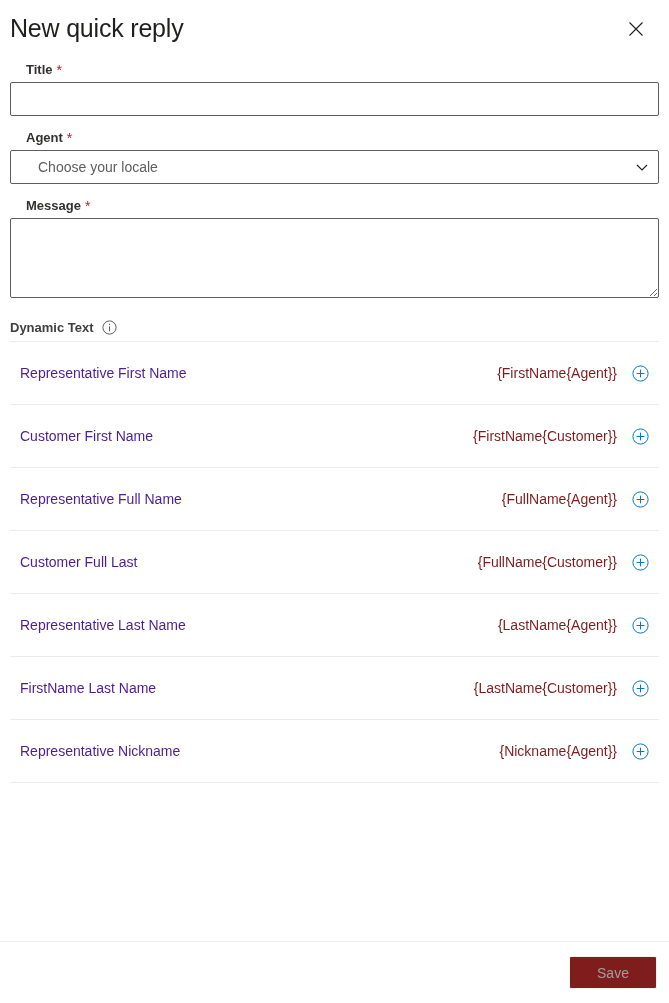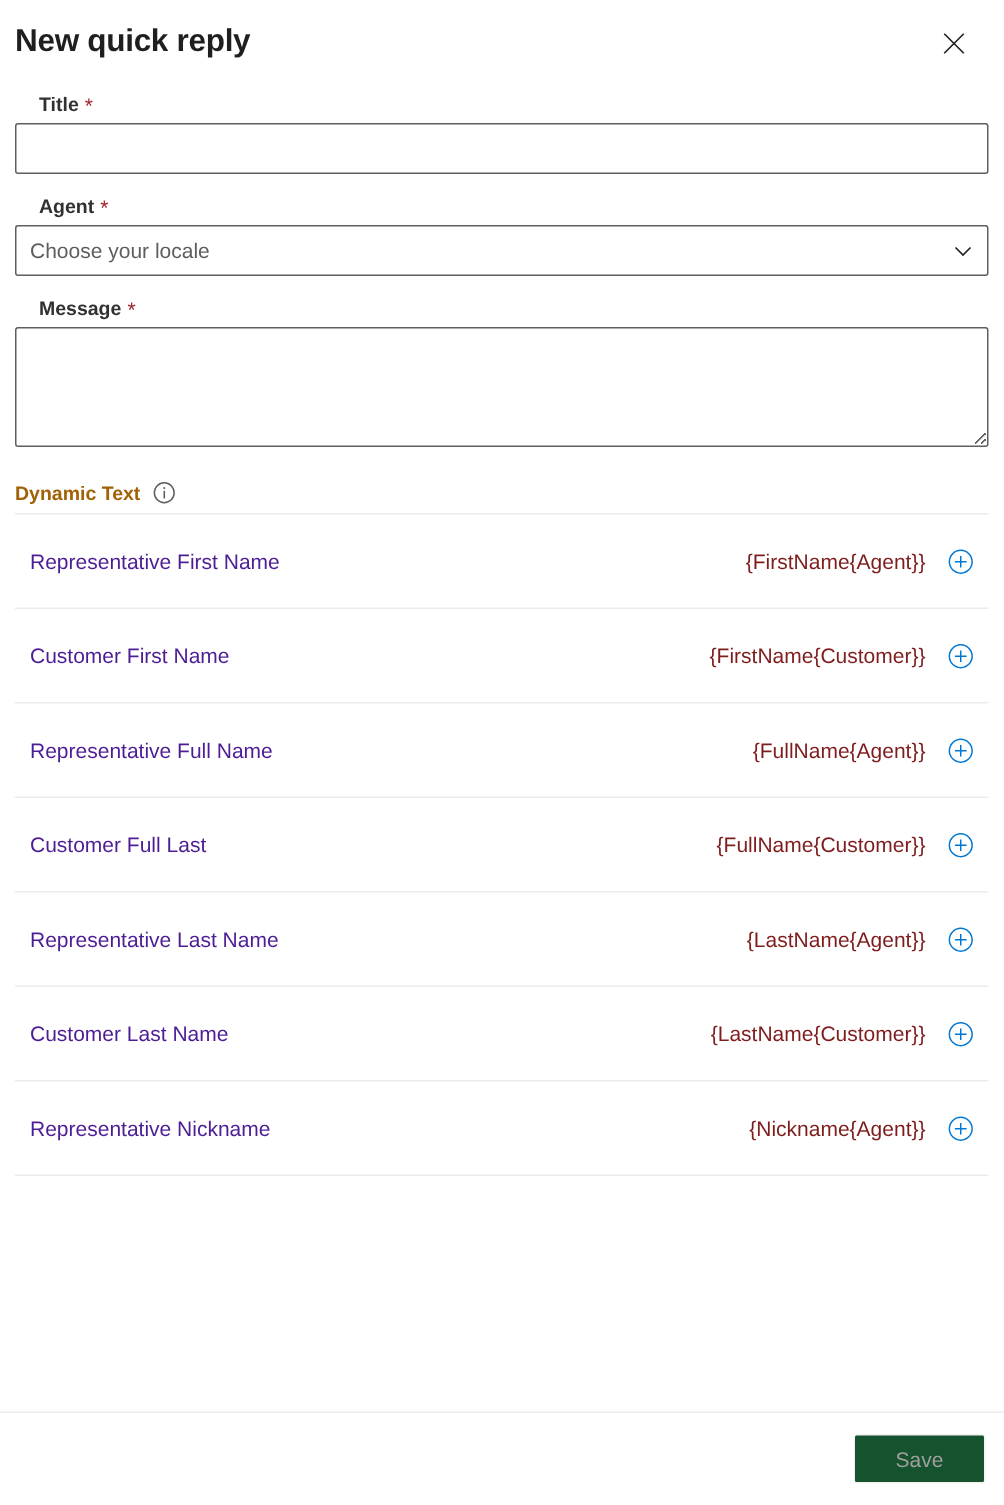--- a/index.html
+++ b/index.html
@@ -23,22 +23,22 @@
     flex-direction: column;
     background: #ffffff;
   }
   .panel-header {
     padding: 14px 20px 6px 10px;
     display: flex;
     align-items: flex-start;
     justify-content: space-between;
   }
   .panel-title {
-    font-size: 21px;
-    font-weight: bold;
+    font-size: 25px;
+    font-weight: normal;
     letter-spacing: -0.2px;
     color: #201f1e;
     line-height: 28px;
   }
   .close-btn {
     width: 26px;
     height: 26px;
     display: flex;
     align-items: center;
     justify-content: center;
@@ -92,21 +92,21 @@
   }
   .select-box {
     width: 100%;
     box-sizing: border-box;
     height: 34px;
     border: 1px solid #605e5c;
     border-radius: 2px;
     background: #ffffff;
     font-size: 14px;
     color: #605e5c;
-    padding: 0 32px 0 9px;
+    padding: 0 32px 0 27px;
     display: flex;
     align-items: center;
     cursor: pointer;
   }
   .chevron {
     position: absolute;
     right: 10px;
     top: 0;
     height: 34px;
     display: flex;
@@ -125,21 +125,21 @@
     color: #201f1e;
     padding: 6px 9px;
     resize: vertical;
     outline: none;
   }
   .dyn-header {
     display: flex;
     align-items: center;
     font-size: 13px;
     font-weight: bold;
-    color: #a16207;
+    color: #404040;
     margin: 18px 0 6px 0;
   }
   .info-icon {
     margin-left: 8px;
     display: inline-flex;
     align-items: center;
     cursor: pointer;
   }
   .dyn-list {
     border-top: 1px solid #edebe9;
@@ -187,21 +187,21 @@
   .btn {
     min-width: 88px;
     height: 33px;
     font-size: 14px;
     font-family: "Liberation Sans", sans-serif;
     border-radius: 2px;
     cursor: pointer;
     padding: 0 16px;
   }
   .btn-save {
-    background: #14532d;
+    background: #7f1d1d;
     color: #a19f9d;
     border: 1px solid #f3f2f1;
     cursor: default;
   }
   .btn-cancel {
     background: #ffffff;
     color: #201f1e;
     border: 1px solid #8a8886;
   }
 </style>
@@ -327,21 +327,21 @@
           <span class="add-icon">
             <svg width="17" height="17" viewBox="0 0 17 17" aria-hidden="true">
               <circle cx="8.5" cy="8.5" r="7.6" fill="none" stroke="#0078d4" stroke-width="1"></circle>
               <path d="M8.5 4.6 V12.4 M4.6 8.5 H12.4" stroke="#0078d4" stroke-width="1"></path>
             </svg>
           </span>
         </div>
       </div>
 
       <div class="dyn-row">
-        <div class="dyn-name">Customer Last Name</div>
+        <div class="dyn-name">FirstName Last Name</div>
         <div class="dyn-right">
           <div class="dyn-token">{LastName{Customer}}</div>
           <span class="add-icon">
             <svg width="17" height="17" viewBox="0 0 17 17" aria-hidden="true">
               <circle cx="8.5" cy="8.5" r="7.6" fill="none" stroke="#0078d4" stroke-width="1"></circle>
               <path d="M8.5 4.6 V12.4 M4.6 8.5 H12.4" stroke="#0078d4" stroke-width="1"></path>
             </svg>
           </span>
         </div>
       </div>

